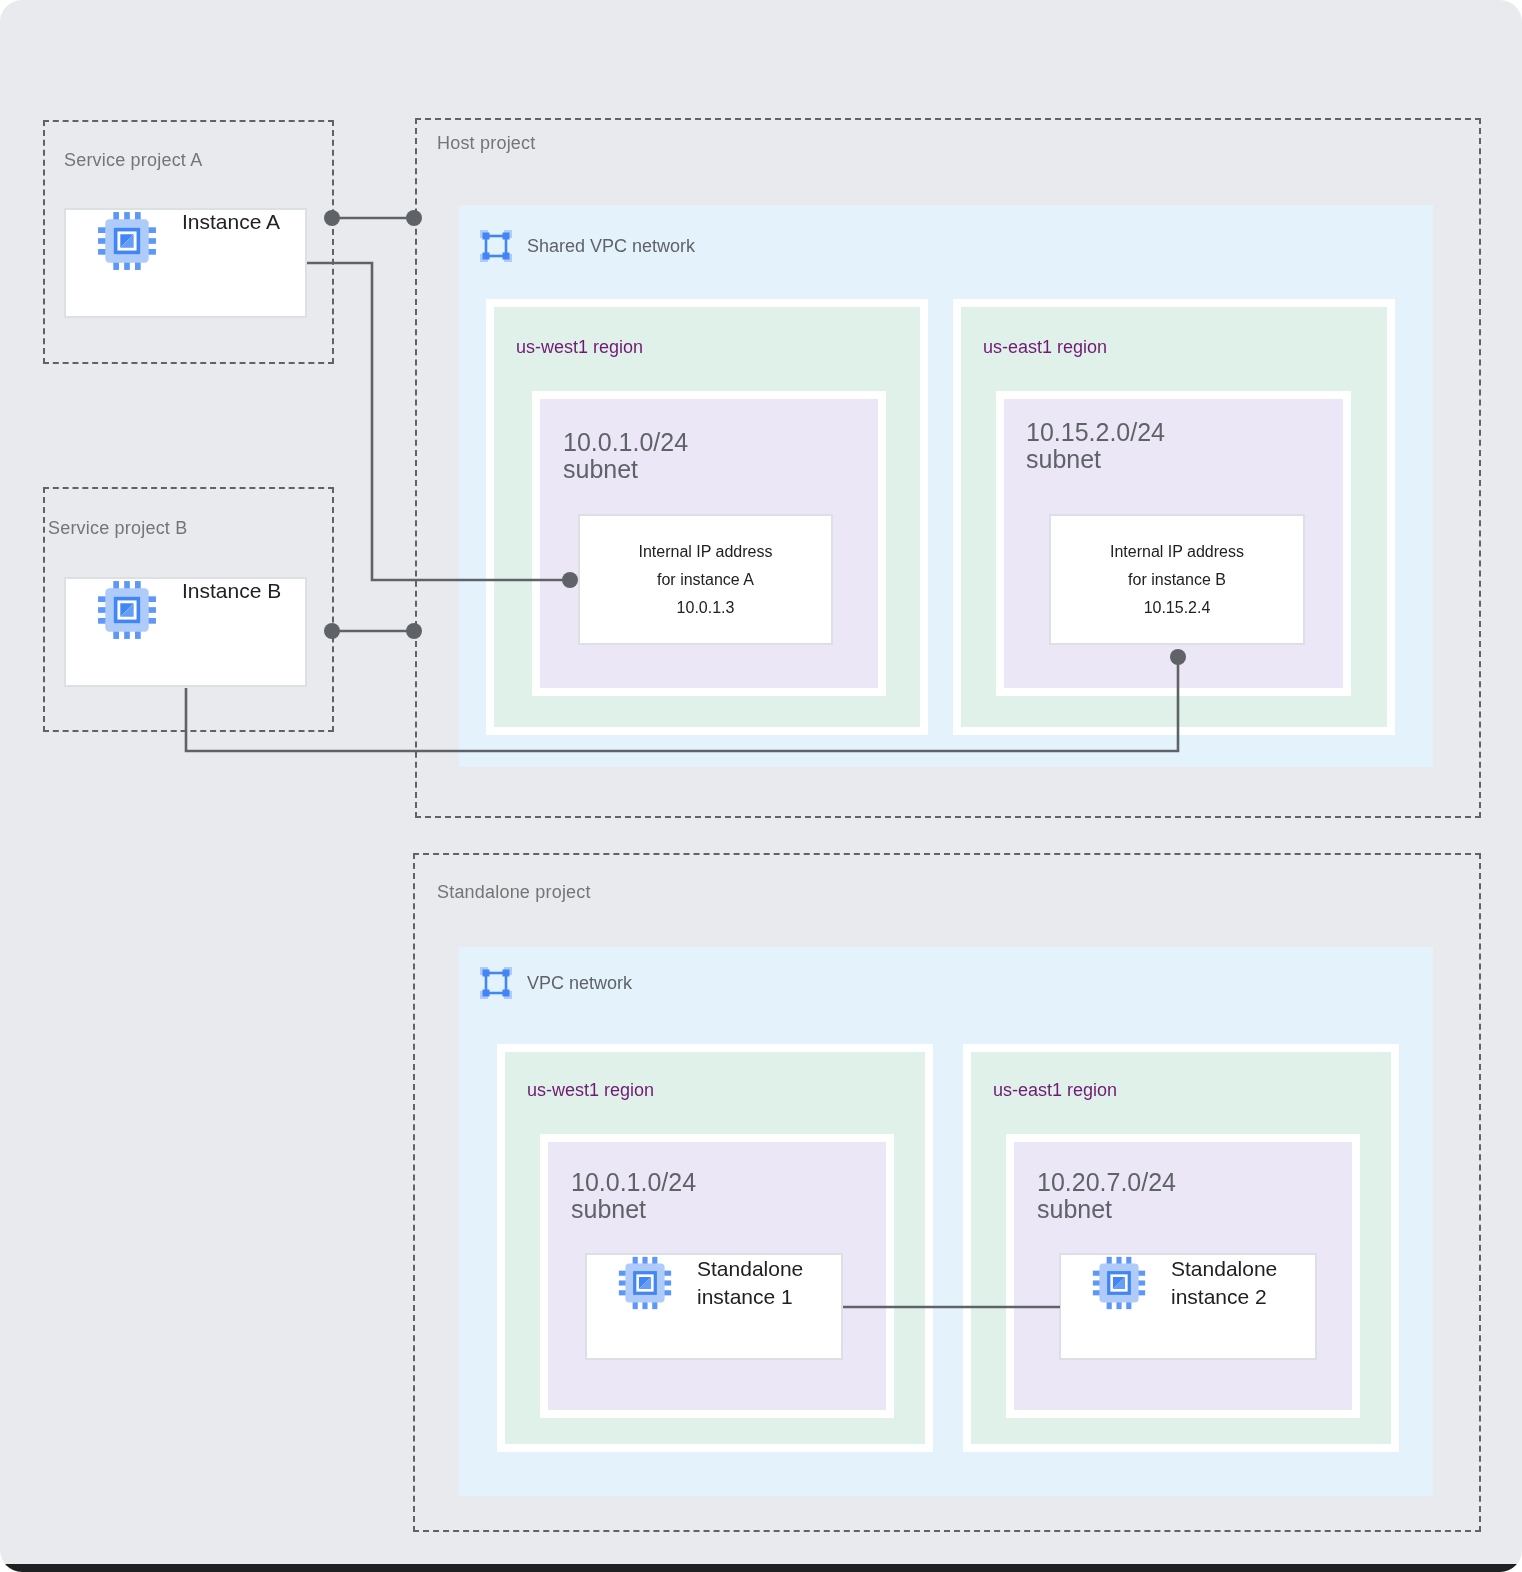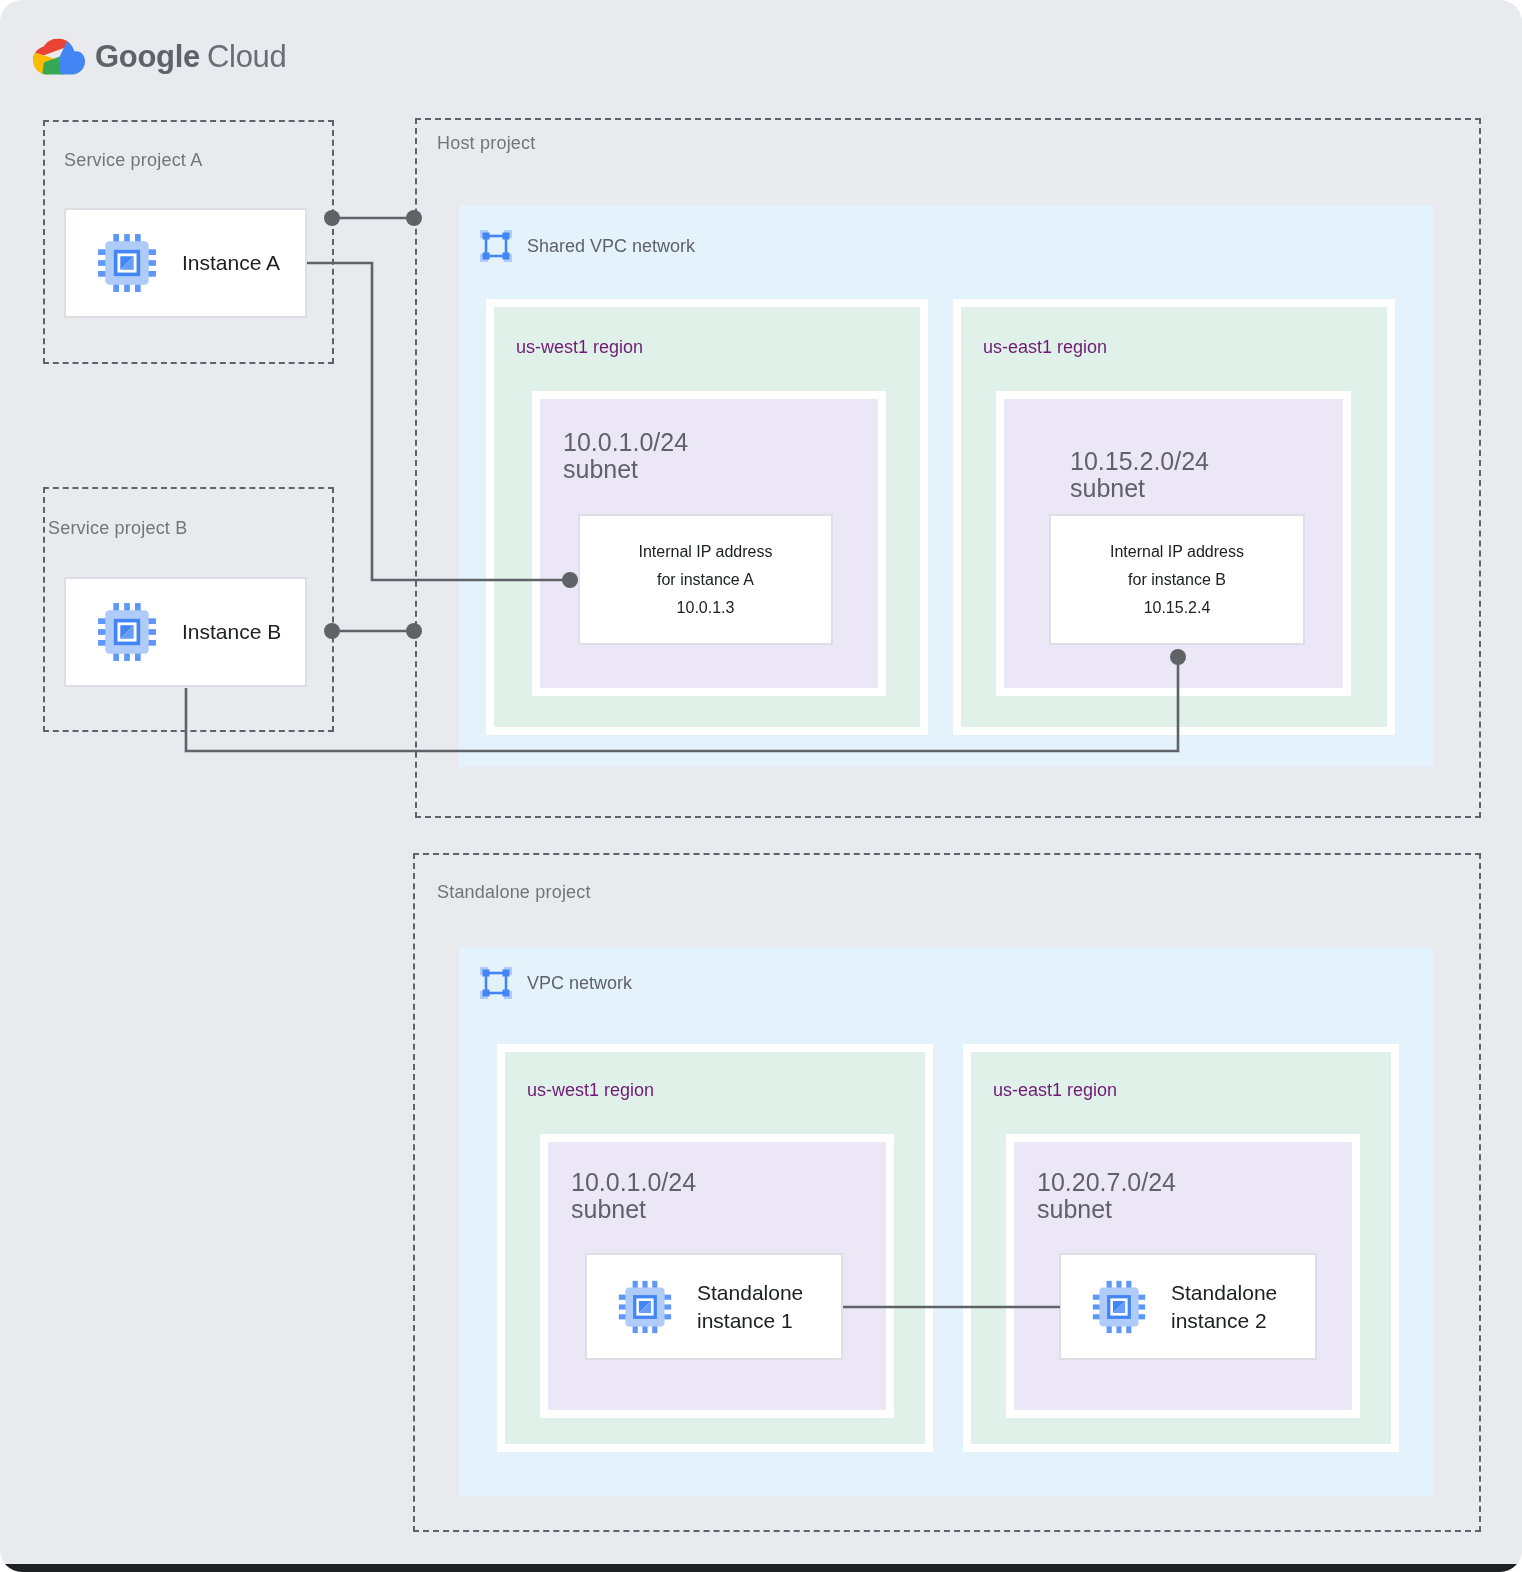--- a/index.html
+++ b/index.html
@@ -11,55 +11,37 @@
   .dashed{position:absolute;border:2px dashed #5f6368;background:transparent;}
   .proj-label{position:absolute;font-size:18px;color:#757575;letter-spacing:.2px;}
   .tile{position:absolute;}
   .blue{background:#e4f2fc;}
   .green{background:#e0f1e9;box-shadow:0 0 0 8px #ffffff;}
   .purple{background:#ece7f6;box-shadow:0 0 0 8px #ffffff;}
   .net-head{position:absolute;display:flex;align-items:center;gap:13px;color:#5f6368;font-size:18px;}
   .region-label{position:absolute;font-size:18px;color:#701a75;}
   .subnet-label{position:absolute;font-size:25px;color:#5f6368;line-height:27px;}
   .card{position:absolute;background:#ffffff;border:2px solid #dcdfe3;box-sizing:border-box;
-        display:flex;align-items:center;}
+        display:flex;}
   .instance-card{padding-left:30px;gap:24px;font-size:21px;color:#202124;}
   .ip-card{flex-direction:column;justify-content:center;text-align:center;
            font-size:16px;line-height:28px;color:#202124;}
   .inst-text{font-size:21px;line-height:28px;color:#202124;}
   .logo{position:absolute;left:33px;top:36px;display:flex;align-items:center;gap:10px;}
   .logo-text{font-size:31px;color:#5f6368;letter-spacing:-0.3px;}
   .logo-text .g{font-weight:600;}
   .logo-text .c{font-weight:400;color:#6a6e72;margin-left:7px;}
   .overlay{position:absolute;left:0;top:0;pointer-events:none;z-index:60;}
   .bottom-bar{position:absolute;left:0;right:0;bottom:0;height:8px;background:#1e2022;}
 </style>
 </head>
 <body>
 
 <div id="canvas">
 
-  <div class="logo">
-    <svg width="52" height="42" viewBox="0 0 48 38">
-      <defs>
-        <clipPath id="cloudclip">
-          <path d="M38.2,13.9 C36.5,7.0 30.4,2 23.2,2 C17.6,2 12.7,4.9 9.9,9.4 C4.2,10.9 0,16.1 0,22.2 C0,29.4 5.9,35.2 13.1,35.2 L35.9,35.2 C42.6,35.2 48,29.8 48,23.1 C48,17.2 43.7,12.4 38.2,13.9 Z"></path>
-        </clipPath>
-      </defs>
-      <g clip-path="url(#cloudclip)">
-        <rect x="-6" y="-8" width="38" height="24" fill="#ea4335" transform="rotate(-20 12 6)"></rect>
-        <rect x="-8" y="16" width="24" height="26" fill="#fbbc05" transform="rotate(18 4 28)"></rect>
-        <polygon points="10,24 26,18 26,32 32,40 8,40" fill="#34a853"></polygon>
-        <polygon points="24,20 35,-3 52,-3 52,42 30,42 24,30" fill="#4285f4"></polygon>
-      </g>
-    </svg>
-    <div class="logo-text">
-      <span class="g">Google</span><span class="c">Cloud</span>
-    </div>
-  </div>
 
   <div class="dashed" style="left:43px;top:120px;width:287px;height:240px;"></div>
   <div class="proj-label" style="left:64px;top:150px;">Service project A</div>
   <div class="card instance-card" style="left:64px;top:208px;width:243px;height:110px;">
     <svg width="62" height="62" viewBox="0 0 24 24">
       <g fill="#5e97f6">
         <rect x="6.7" y="0.8" width="2.2" height="3.4"></rect>
           <rect x="10.9" y="0.8" width="2.2" height="3.4"></rect>
           <rect x="15.1" y="0.8" width="2.2" height="3.4"></rect>
         <rect x="6.7" y="19.8" width="2.2" height="3.4"></rect>
@@ -134,21 +116,21 @@
   </div>
   <div class="card ip-card" style="left:578px;top:514px;width:255px;height:131px;">
     <span>Internal IP address</span>
     <span>for instance A</span>
     <span>10.0.1.3</span>
   </div>
 
   <div class="tile green" style="left:961px;top:307px;width:426px;height:420px;"></div>
   <div class="region-label" style="left:983px;top:337px;">us-east1 region</div>
   <div class="tile purple" style="left:1004px;top:399px;width:339px;height:289px;"></div>
-  <div class="subnet-label" style="left:1026px;top:448px;margin-left:44px;">
+  <div class="subnet-label" style="left:1026px;top:419px;">
     <span>10.15.2.0/24</span><br>
     <span>subnet</span>
   </div>
   <div class="card ip-card" style="left:1049px;top:514px;width:256px;height:131px;">
     <span>Internal IP address</span>
     <span>for instance B</span>
     <span>10.15.2.4</span>
   </div>
 
   <div class="dashed" style="left:413px;top:853px;width:1064px;height:675px;"></div>

